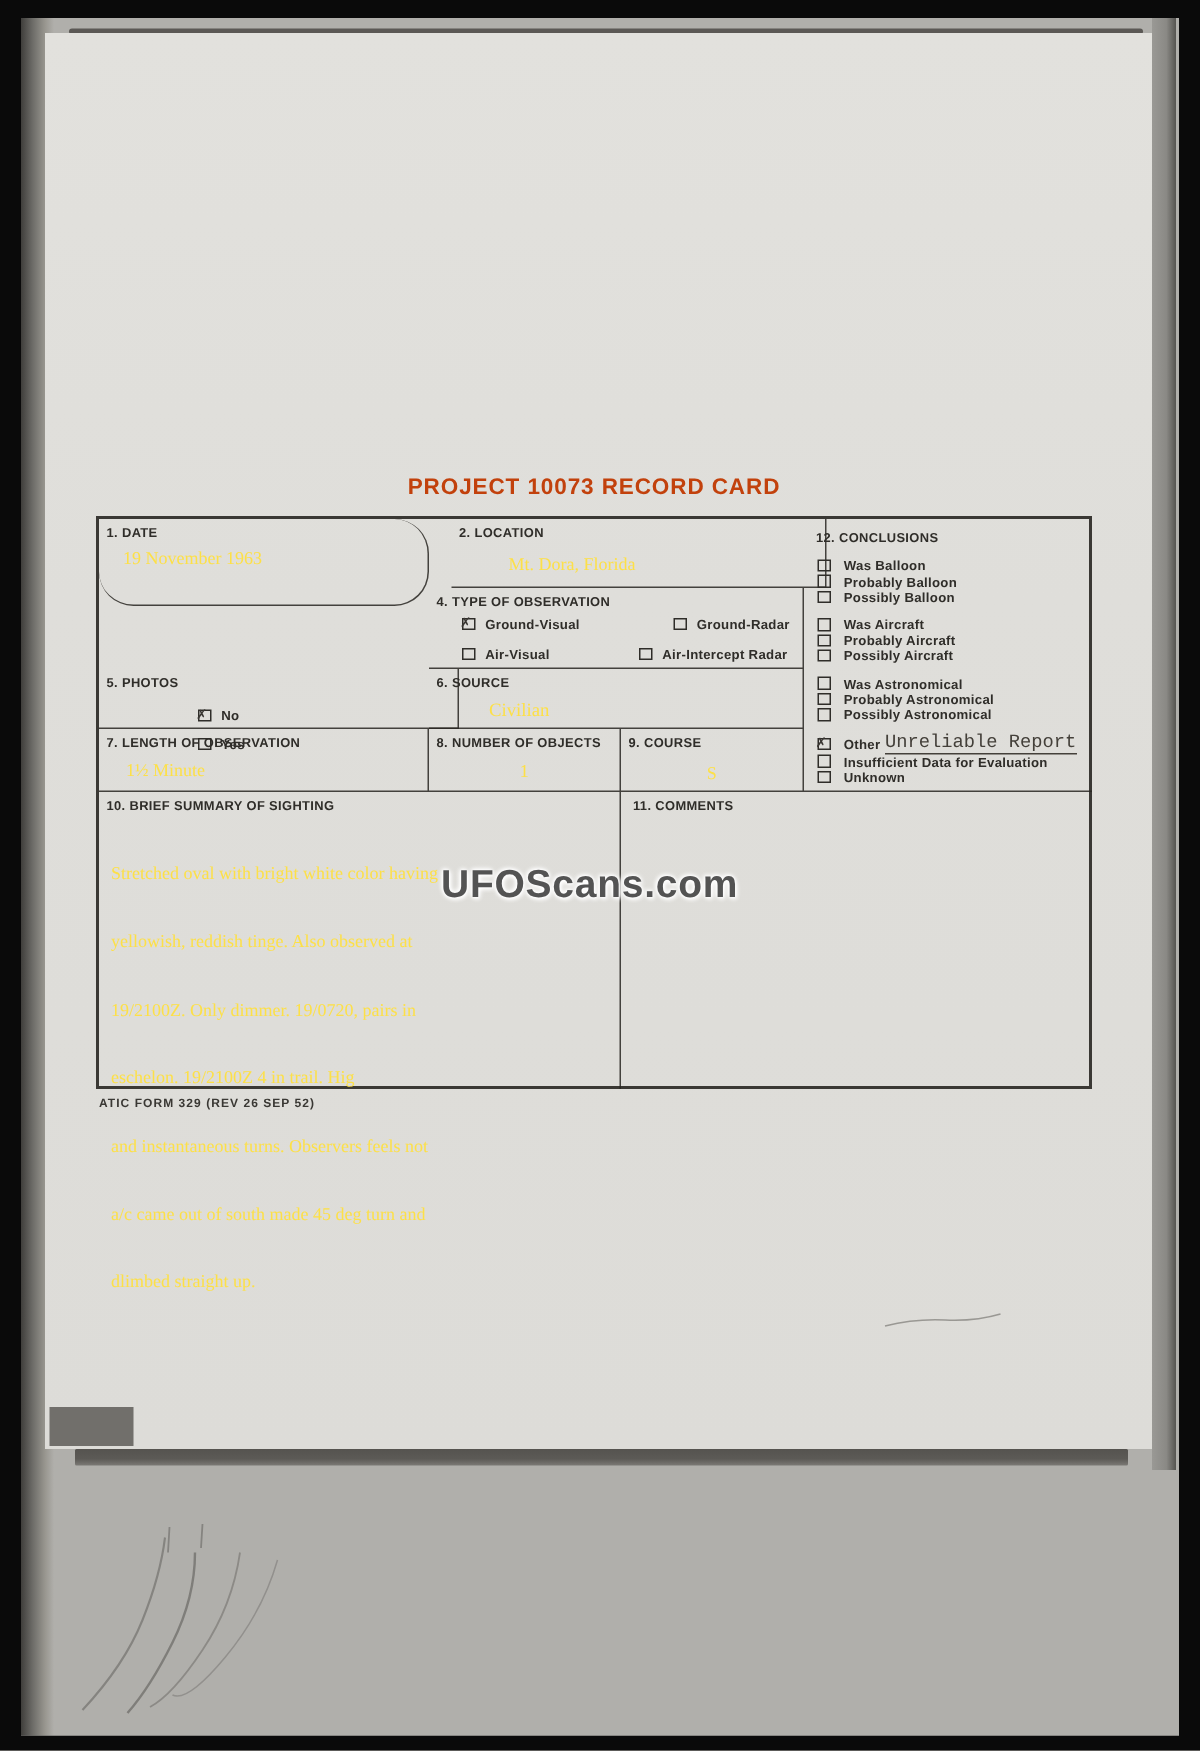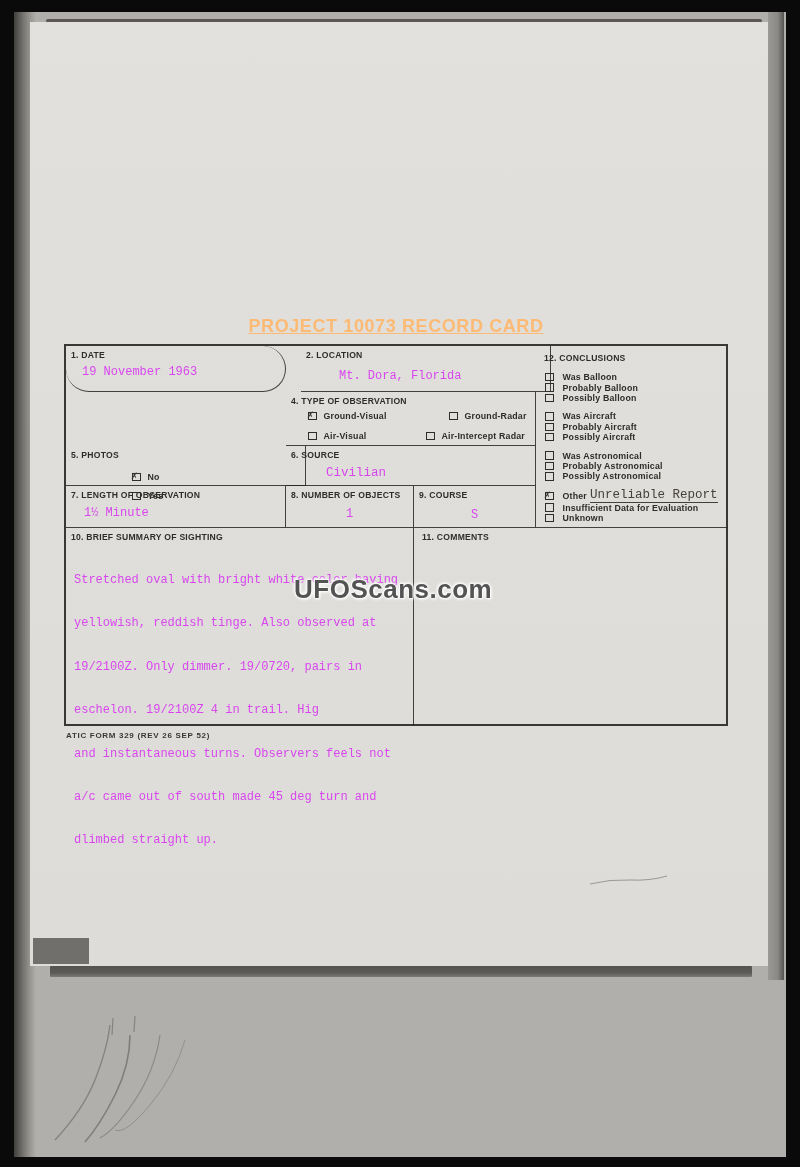--- a/index.html
+++ b/index.html
@@ -31,39 +31,38 @@
     position:absolute;left:33px;top:938px;width:56px;height:26px;
     background:#716f6b;
   }
   .right-strip{
     position:absolute;left:768px;top:12px;width:16px;height:968px;
     background:linear-gradient(90deg,#9a9995 0%,#8a8985 60%,#555450 100%);
   }
   
   .title{
     position:absolute;left:64px;top:316px;width:664px;
-    text-align:center;font-size:18px;font-weight:bold;letter-spacing:0.6px;
-    color:#fdba74;
-    text-decoration:underline;
+    text-align:center;font-size:15px;font-weight:bold;letter-spacing:0.6px;
+    color:#c2410c;
   }
   .card{
     position:absolute;left:64px;top:344px;width:664px;height:382px;
     border:2px solid rgba(40,38,33,0.9);
     box-sizing:border-box;
   }
   .cell{position:absolute;box-sizing:border-box;}
   .b-r{border-right:1.6px solid rgba(40,38,33,0.85);}
   .b-b{border-bottom:1.6px solid rgba(40,38,33,0.85);}
   .hdr{
     font-size:8.6px;font-weight:bold;letter-spacing:0.25px;color:#2f2d29;
     padding:4px 0 0 5px;white-space:nowrap;
   }
   .typed{
-    font-family:Liberation Mono, monospace;
-    font-size:12px;color:#d946ef;white-space:pre;
+    font-family:Liberation Serif, serif;
+    font-size:12px;color:#fde047;white-space:pre;
   }
   .cb{
     display:inline-block;width:6.5px;height:6.5px;flex:0 0 6.5px;
     border:1.3px solid #2f2d29;position:relative;box-sizing:content-box;
   }
   .cb.checked::after{
     content:"\2717";position:absolute;left:-2px;top:-5px;
     font-size:11px;font-weight:bold;color:#3a3733;
     font-family:"Liberation Mono",monospace;
   }
@@ -107,21 +106,21 @@
 <div class="paper-top-shadow"></div>
 <div class="paper"></div>
 <div class="corner-patch"></div>
 <div class="paper-bottom-shadow"></div>
 <div class="right-strip"></div>
 
 <div class="title">PROJECT 10073 RECORD CARD</div>
 
 <div class="card">
 
-  <div class="cell b-r b-b" style="left:0;top:0;width:220px;height:46px;border-radius:23px;">
+  <div class="cell b-r b-b" style="left:0;top:0;width:220px;height:58px;border-radius:23px;">
     <div class="hdr">1. DATE</div>
     <span class="typed val" style="margin:5px 0 0 16px;">19 November 1963</span>
   </div>
   <div class="cell b-r b-b" style="left:235px;top:0;width:250px;height:46px;">
     <div class="hdr">2. LOCATION</div>
     <span class="typed val" style="margin:9px 0 0 38px;">Mt. Dora, Florida</span>
   </div>
 
   <div class="cell b-b" style="left:470px;top:0;width:192px;height:182px;overflow:visible;">
     <div class="hdr" style="padding-left:8px;padding-top:7px;">12. CONCLUSIONS</div>

